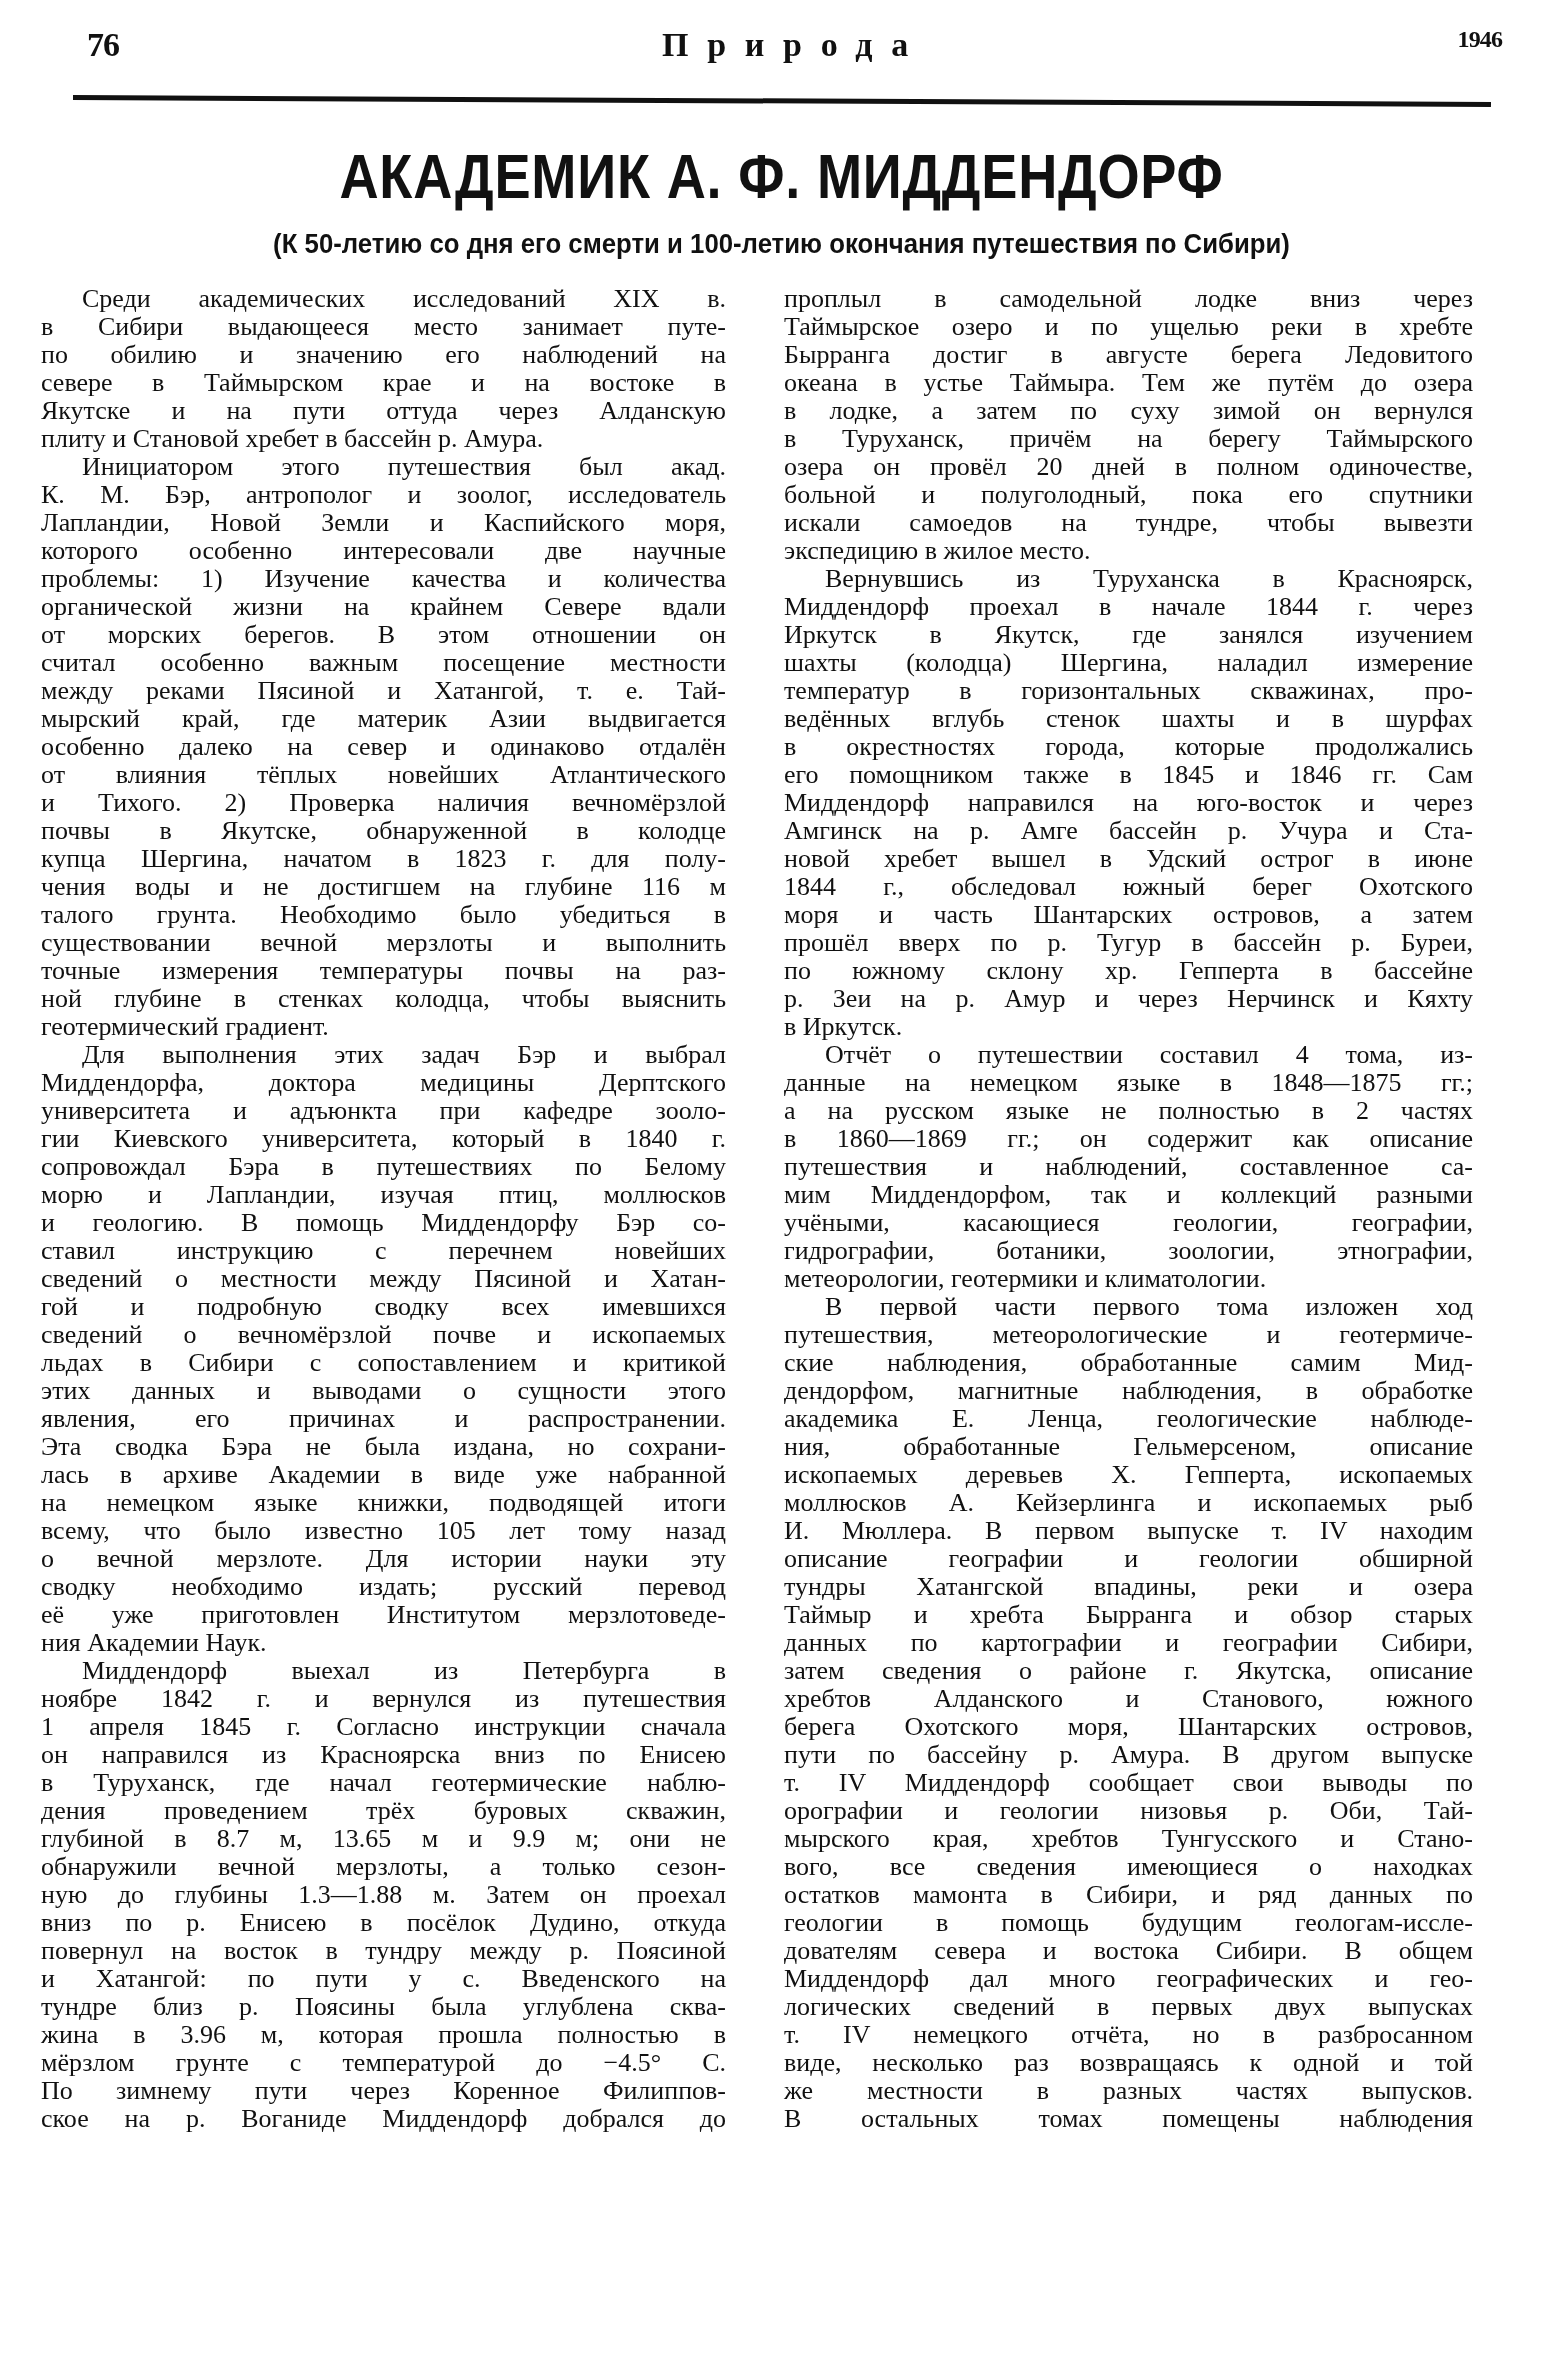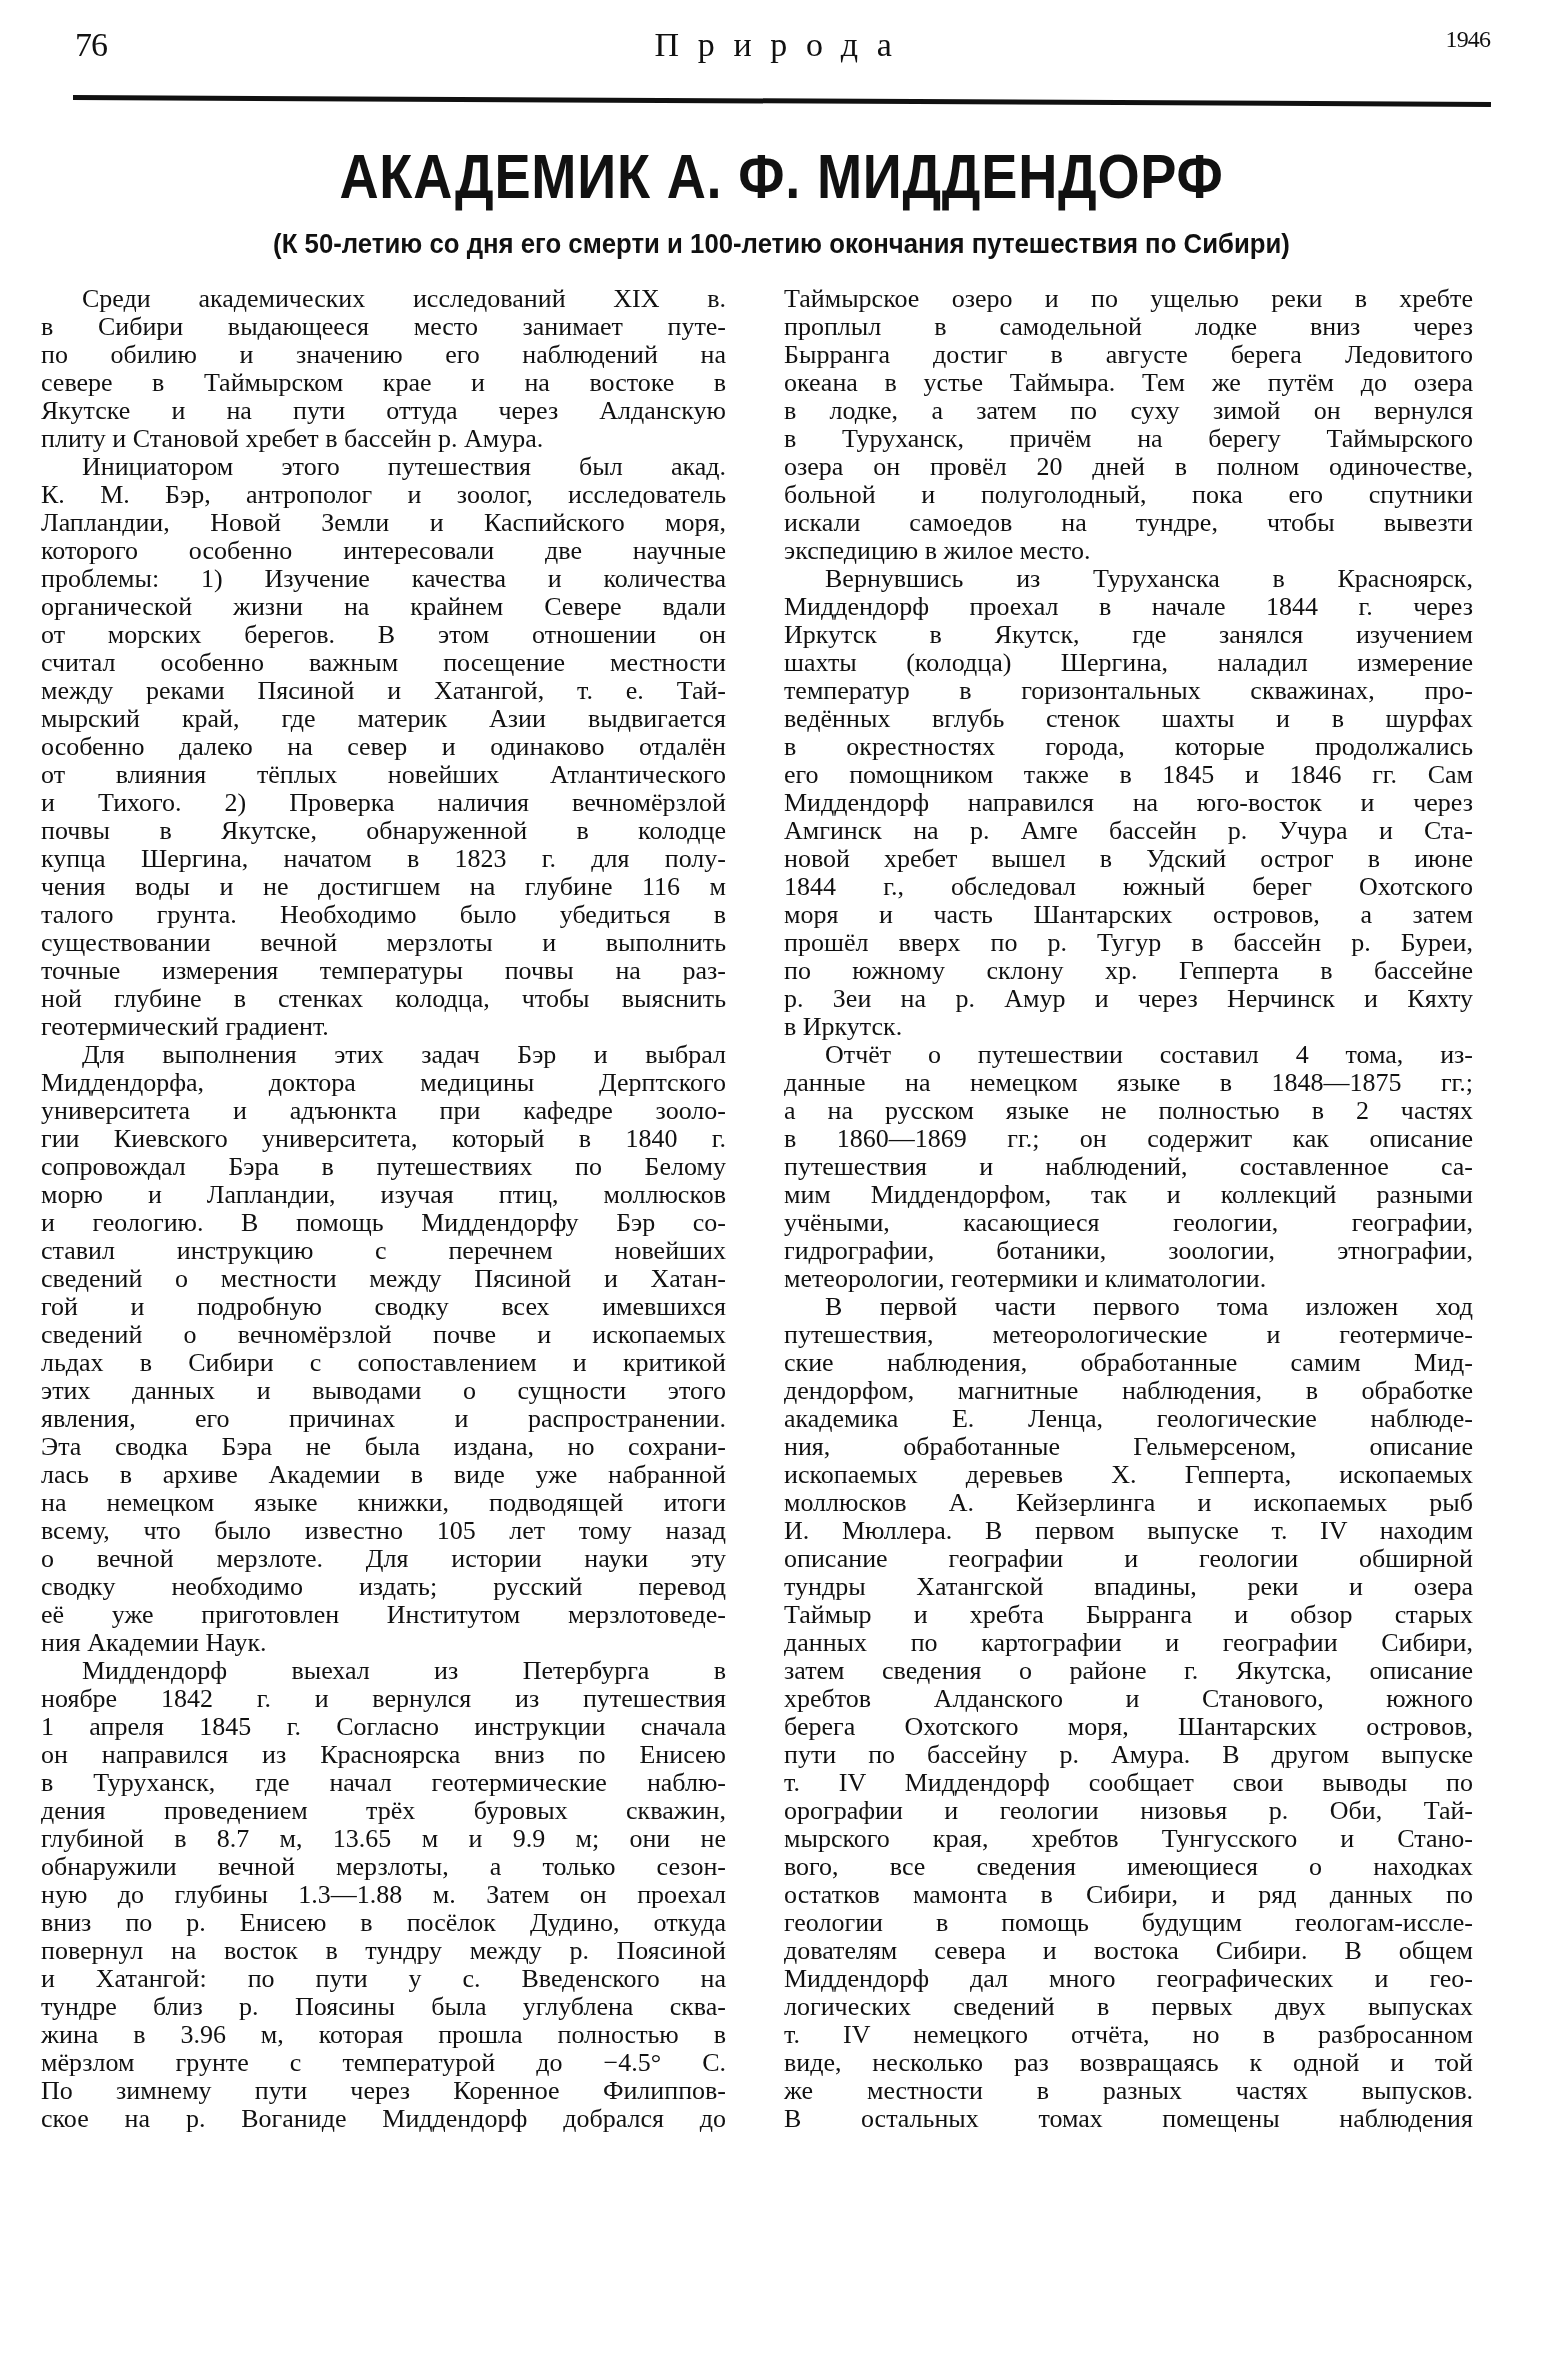--- a/index.html
+++ b/index.html
@@ -2,21 +2,21 @@
 <html style="font-size:13.6px"><head>
 <meta charset="utf-8">
 <style>
   html, body { margin: 0; padding: 0; background: #ffffff; }
   body {
     width: 1563px; height: 2377px; position: relative; overflow: hidden;
     color: #111111;
     font-family: "Liberation Serif", "DejaVu Serif", serif;
   }
   .running-head {
-    position: absolute; left: 75px; top: 25.5px; width: 1415px; height: 60px;
+    position: absolute; left: 87px; top: 25.5px; width: 1415px; height: 60px; font-weight: bold;
   }
   .page-number { position: absolute; left: 0; top: 0; font-size: 34px; letter-spacing: -0.9px; }
   .journal-name { position: absolute; left: 0; right: 0; top: 0; text-align: center; font-size: 34px; letter-spacing: 18.7px; }
   .year { position: absolute; right: 0; top: 0; font-size: 24px; letter-spacing: -0.9px; }
   .head-rule {
     position: absolute; left: 73px; top: 95px; width: 1418px; height: 5.1px; background: #111;
     transform: rotate(0.28deg); transform-origin: left center;
   }
   .article-title {
     position: absolute; left: 0; width: 1563px; top: 140px; text-align: center;
@@ -116,22 +116,22 @@
     <span class="line">вниз по р. Енисею в посёлок Дудино, откуда</span>
     <span class="line">повернул на восток в тундру между р. Поясиной</span>
     <span class="line">и Хатангой: по пути у с. Введенского на</span>
     <span class="line">тундре близ р. Поясины была углублена сква-</span>
     <span class="line">жина в 3.96 м, которая прошла полностью в</span>
     <span class="line">мёрзлом грунте с температурой до −4.5° С.</span>
     <span class="line">По зимнему пути через Коренное Филиппов-</span>
     <span class="line">ское на р. Воганиде Миддендорф добрался до</span>
   </div>
 <div class="column right">
+    <span class="line">проплыл в самодельной лодке вниз через</span>
     <span class="line">Таймырское озеро и по ущелью реки в хребте</span>
-    <span class="line">проплыл в самодельной лодке вниз через</span>
     <span class="line">Бырранга достиг в августе берега Ледовитого</span>
     <span class="line">океана в устье Таймыра. Тем же путём до озера</span>
     <span class="line">в лодке, а затем по суху зимой он вернулся</span>
     <span class="line">в Туруханск, причём на берегу Таймырского</span>
     <span class="line">озера он провёл 20 дней в полном одиночестве,</span>
     <span class="line">больной и полуголодный, пока его спутники</span>
     <span class="line">искали самоедов на тундре, чтобы вывезти</span>
     <span class="line last">экспедицию в жилое место.</span>
     <span class="line indent">Вернувшись из Туруханска в Красноярск,</span>
     <span class="line">Миддендорф проехал в начале 1844 г. через</span>

